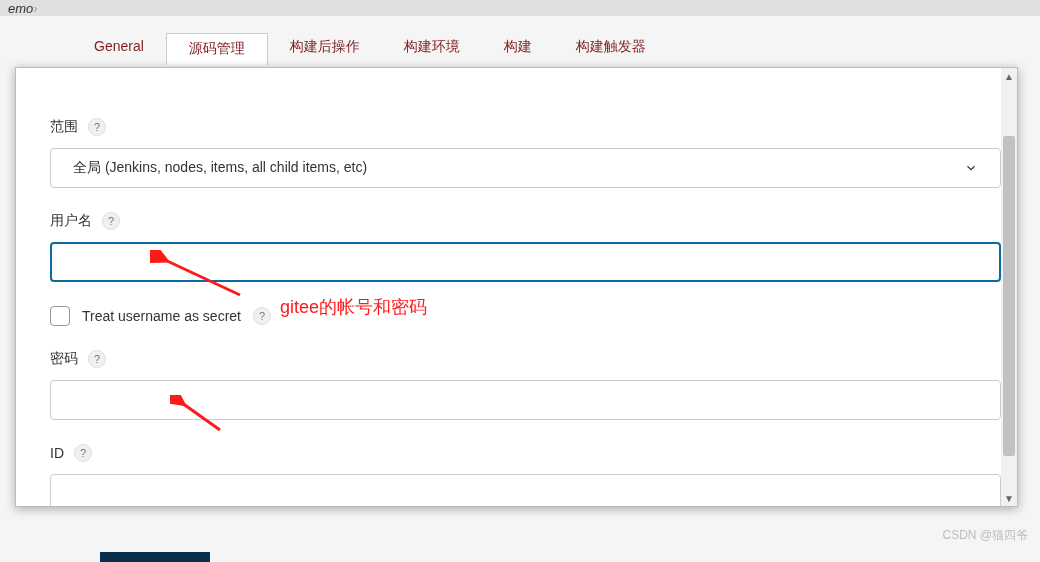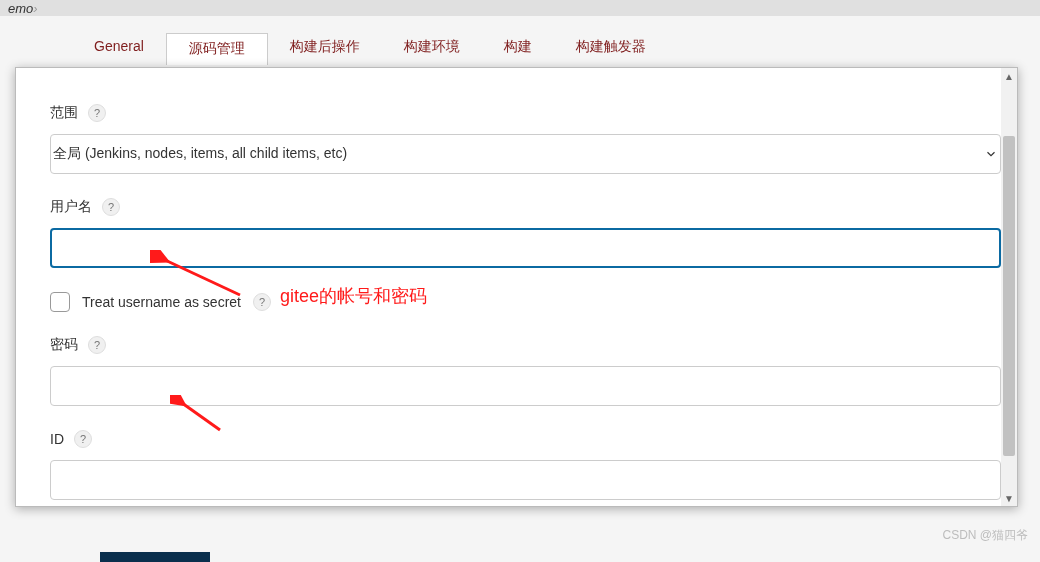--- a/index.html
+++ b/index.html
@@ -66,20 +66,21 @@
       bottom: 55px;
       background: #fff;
       border: 1px solid #bbb;
       box-shadow: 0 2px 10px rgba(0,0,0,0.3);
       overflow: hidden;
     }
     .modal-body {
       padding: 36px 34px 10px 34px;
       height: 100%;
       overflow-y: auto;
+      margin-top: 14px;
     }
     .scrollbar-track {
       position: absolute;
       right: 0;
       top: 0;
       bottom: 0;
       width: 16px;
       background: #f1f1f1;
     }
     .scrollbar-thumb {
@@ -131,21 +132,21 @@
       cursor: pointer;
     }
     .select-control {
       width: 100%;
       height: 40px;
       border: 1px solid #ccc;
       border-radius: 4px;
       display: flex;
       align-items: center;
       justify-content: space-between;
-      padding: 0 2px;
+      padding: 0 22px;
       background: #fff;
       cursor: pointer;
       font-size: 14px;
       color: #333;
     }
     .chevron-down {
       width: 14px;
       height: 14px;
     }
     .chevron-down svg { width: 100%; height: 100%; }
@@ -286,21 +287,21 @@
       <div class="scrollbar-arrow up">▲</div>
       <div class="scrollbar-thumb"></div>
       <div class="scrollbar-arrow down">▼</div>
     </div>
   </div>
 
   <div class="footer-button"></div>
 
 </div>
 
-<div class="annotation" style="top:284px; left:280px;">gitee的帐号和密码</div>
+<div class="annotation" style="top:295px; left:280px;">gitee的帐号和密码</div>
 
 <svg class="arrow-svg" style="top:250px; left:150px;" width="100" height="50">
   <defs>
     <marker id="ah1" markerWidth="10" markerHeight="10" refX="2" refY="5" orient="auto">
       <polygon points="0,5 10,0 10,10" fill="#ff1a1a"></polygon>
     </marker>
   </defs>
   <line x1="90" y1="45" x2="15" y2="10" stroke="#ff1a1a" stroke-width="3" marker-end="url(#ah1)"></line>
 </svg>
 

